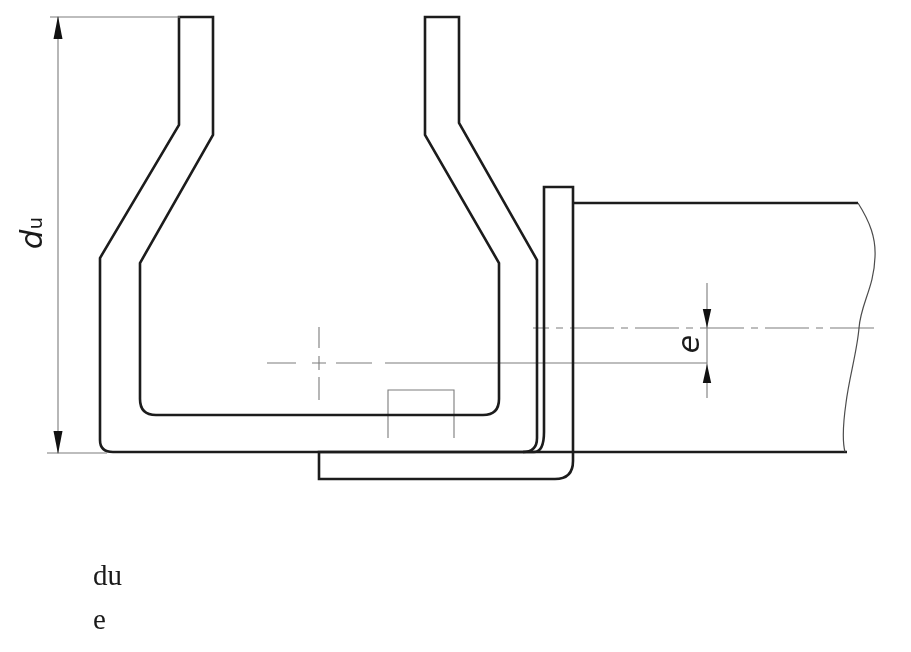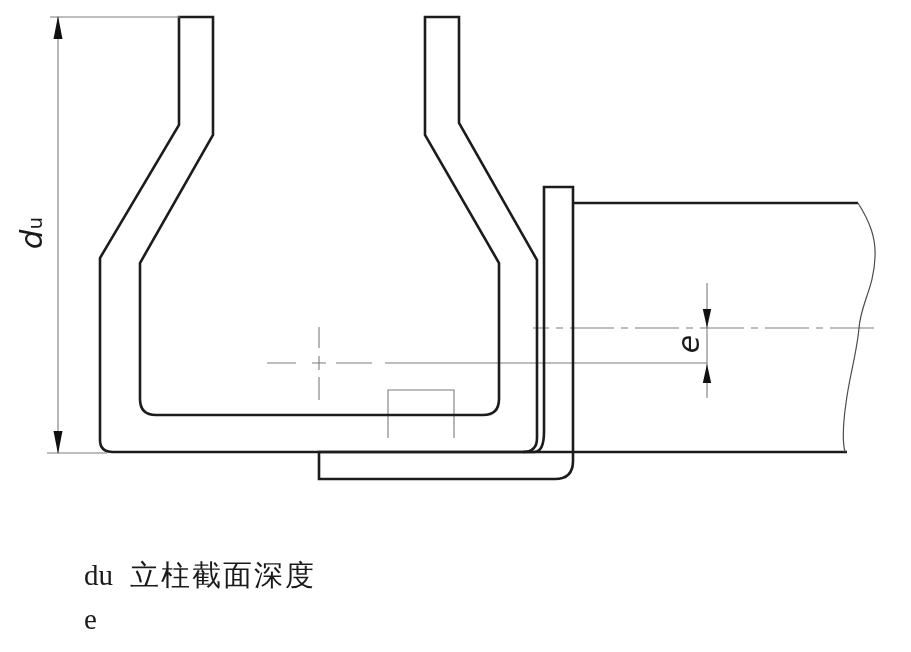--- a/index.html
+++ b/index.html
@@ -32,21 +32,21 @@
   }
   .dim-du sub{font-size:20px;font-style:normal;line-height:1;transform:translateY(4px);}
   .dim-e{
     left:673px;top:327px;width:30px;height:34px;
     transform:rotate(-90deg);font-size:30px;
   }
   .legend{
     position:absolute;left:84px;top:553px;color:var(--ink);
     font-size:29px;line-height:44px;
   }
-  .legend-row{display:flex;align-items:baseline;}
+  .legend-row{display:flex;align-items:baseline;margin-left:9px;}
   .legend-sym{width:46px;flex:0 0 46px;}
   .legend-def{letter-spacing:2px;}
 </style>
 </head>
 <body>
 
 <div class="stage">
 
   <svg width="911" height="652" viewBox="0 0 911 652">
 
@@ -98,20 +98,19 @@
       <sub>u</sub>
   </div>
 
   <div class="dim-label dim-e">
     <span>e</span>
   </div>
 
   <div class="legend">
     <div class="legend-row">
       <span class="legend-sym">du</span>
-      <span class="legend-def">立柱截面深度</span>
     </div>
     <div class="legend-row">
       <span class="legend-sym">e</span>
     </div>
   </div>
 
 </div>
 
 </body></html>

